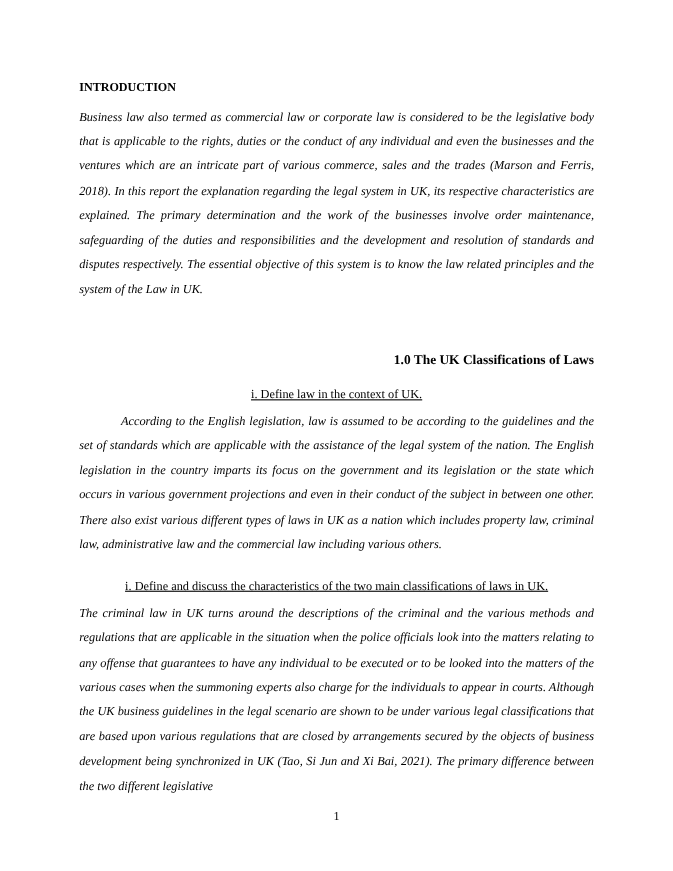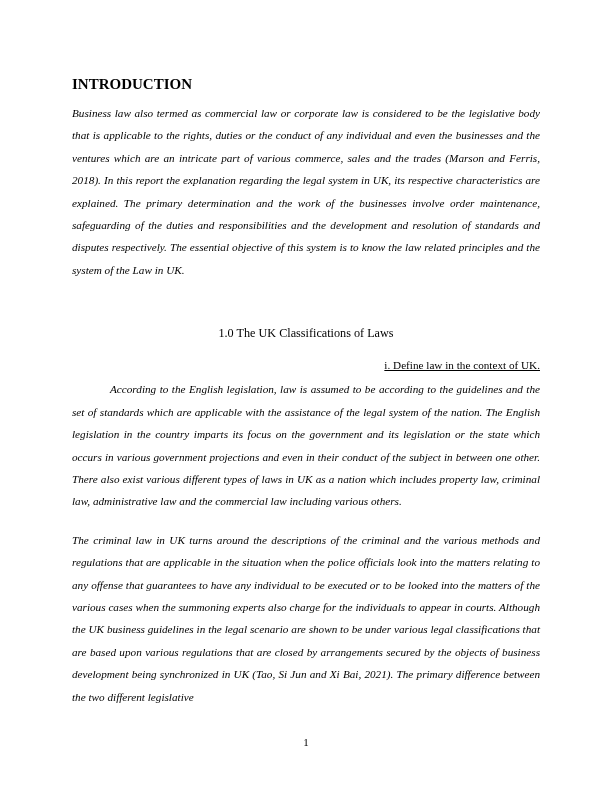--- a/index.html
+++ b/index.html
@@ -19,46 +19,46 @@
     height: 792px;
     box-sizing: border-box;
     padding: 72px 72px 40px 72px;
   }
   .doc-body {
     font-size: 11.2px;
     line-height: 2.0;
     text-align: justify;
   }
   h1.section-heading {
-    font-size: 15px;
+    font-size: 11px;
     font-weight: bold;
     margin: 0 0 6px 0;
     line-height: 1.6;
     text-align: left;
   }
   h2.sub-heading {
     font-size: 12.2px;
-    font-weight: normal;
+    font-weight: bold;
     margin: 0 0 4px 0;
     line-height: 1.7;
-    text-align: center;
+    text-align: right;
   }
   .para {
     margin: 0 0 10px 0;
     text-align: justify;
     text-justify: inter-word;
     font-style: italic;
   }
   .para.indent-first {
     text-indent: 38px;
   }
   .q-heading {
     text-decoration: underline;
     margin: 0 0 2px 0;
-    text-align: right;
+    text-align: center;
     line-height: 2.0;
   }
   .spacer-lg {
     height: 26px;
   }
   .spacer-sm {
     height: 6px;
   }
   .page-number {
     position: absolute;
@@ -89,20 +89,21 @@
     <h2 class="sub-heading">1.0 The UK Classifications of Laws</h2>
 
     <div class="spacer-sm"></div>
 
     <p class="q-heading">i. Define law in the context of UK.</p>
 
     <p class="para indent-first">According to the English legislation, law is assumed to be according to the guidelines and the set of standards which are applicable with the assistance of the legal system of the nation. The English legislation in the country imparts its focus on the government and its legislation or the state which occurs in various government projections and even in their conduct of the subject in between one other. There also exist various different types of laws in UK as a nation which includes property law, criminal law, administrative law and the commercial law including various others.</p>
 
     <div class="spacer-sm"></div>
 
+    <p class="q-heading">i. Define and discuss the characteristics of the two main classifications of laws in UK.</p>
 
     <p class="para">The criminal law in UK turns around the descriptions of the criminal and the various methods and regulations that are applicable in the situation when the police officials look into the matters relating to any offense that guarantees to have any individual to be executed or to be looked into the matters of the various cases when the summoning experts also charge for the individuals to appear in courts. Although the UK business guidelines in the legal scenario are shown to be under various legal classifications that are based upon various regulations that are closed by arrangements secured by the objects of business development being synchronized in UK (Tao, Si Jun and Xi Bai, 2021). The primary difference between the two different legislative</p>
 
   </div>
 
   <div class="page-number">1</div>
 
 </div>
 
 </body></html>

